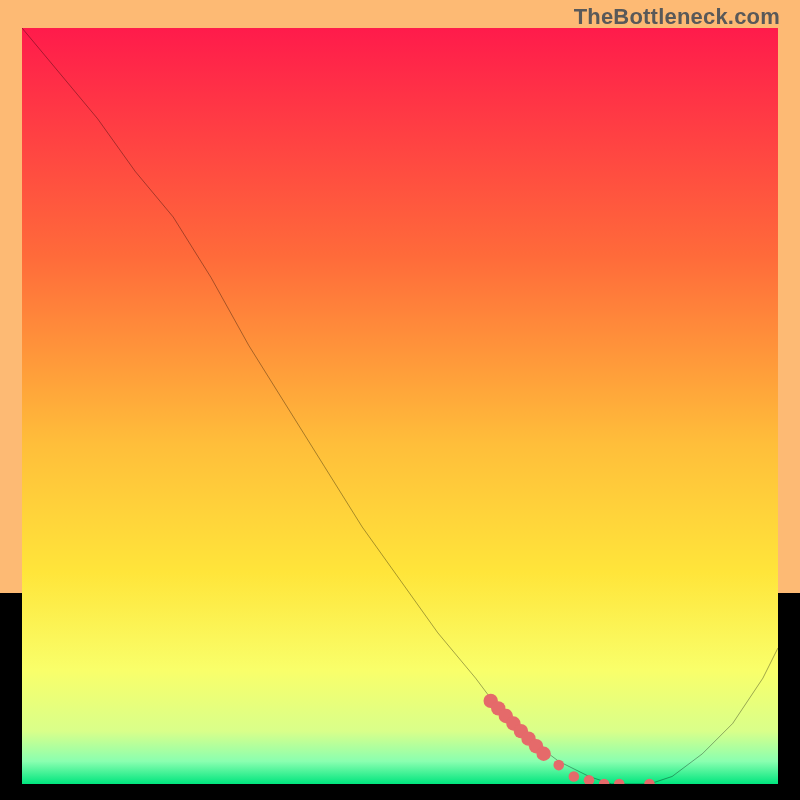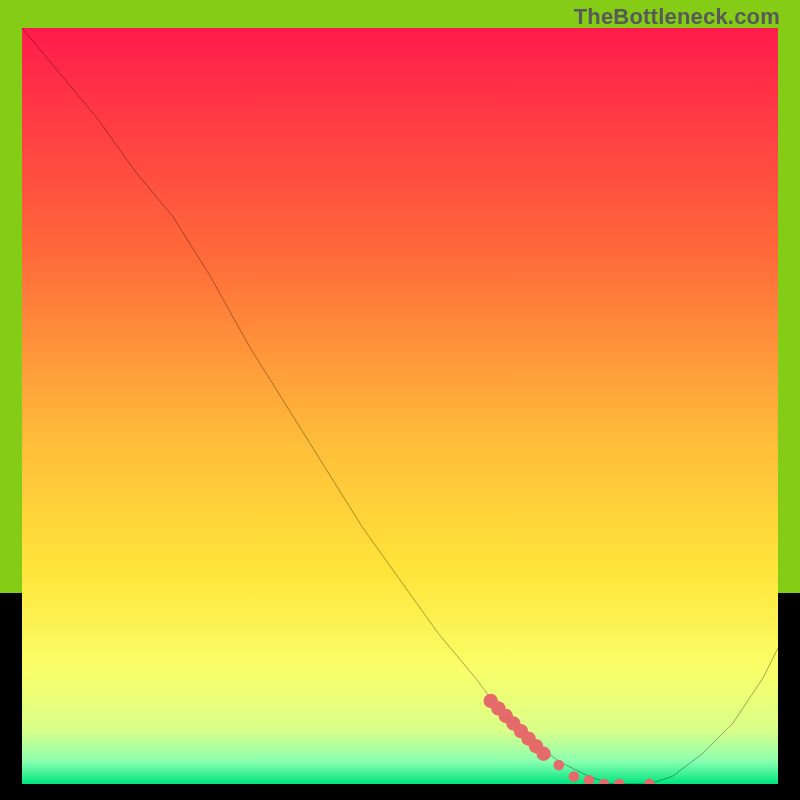--- a/index.html
+++ b/index.html
@@ -8,21 +8,21 @@
     width: 800px;
     height: 800px;
     background: #000;
     font-family: Arial, Helvetica, sans-serif;
     overflow: hidden;
   }
   .frame {
     position: relative;
     width: 800px;
     height: 593px;
-    background: #84cc16;
+    background: #fdba74;
   }
   .watermark {
     position: absolute;
     top: 4px;
     right: 20px;
     color: #595959;
     font-size: 22px;
     font-weight: 600;
     letter-spacing: 0.2px;
   }

